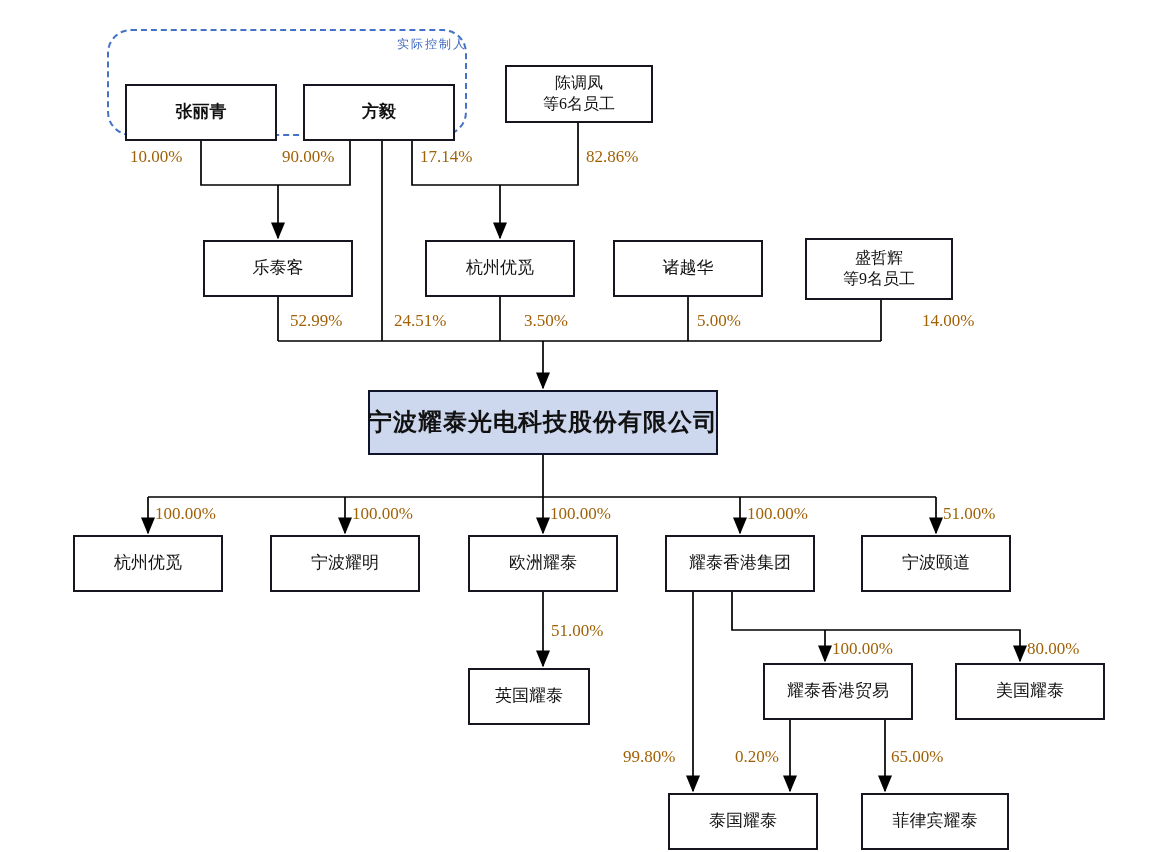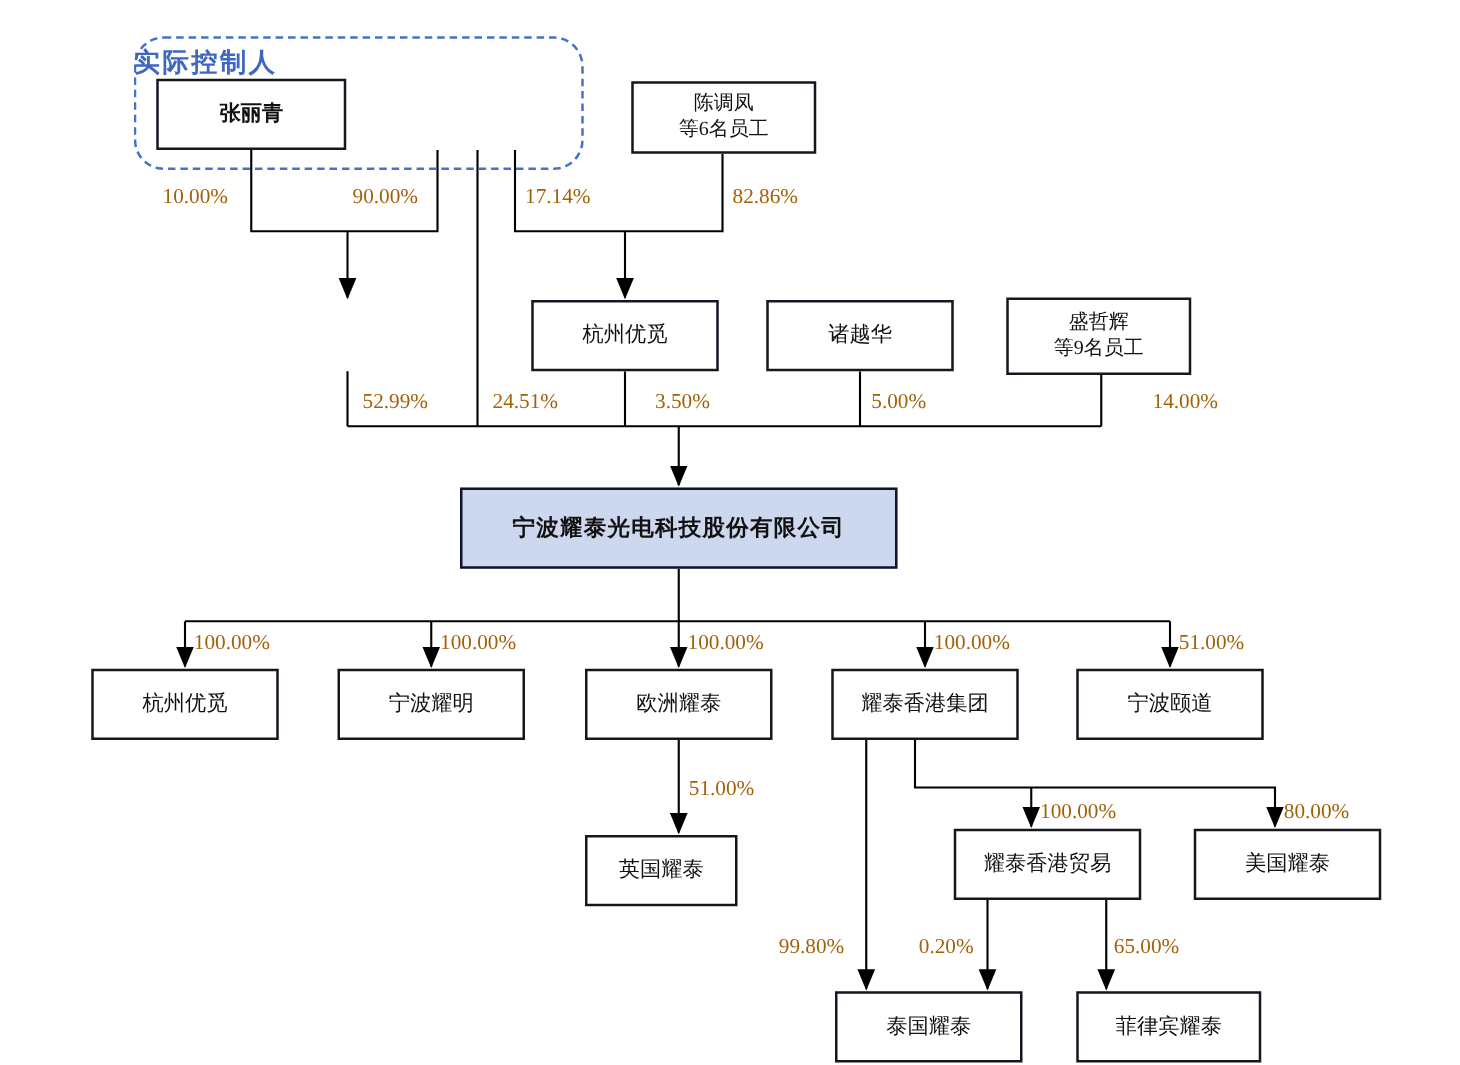--- a/index.html
+++ b/index.html
@@ -9,36 +9,36 @@
   }
   svg.lines{position:absolute;left:0;top:0;width:1168px;height:852px;}
   .edge{stroke:var(--line-color,#000);stroke-width:1.7;fill:none;}
   .ah{fill:var(--line-color,#000);stroke:none;}
   .node{
     position:absolute;box-sizing:border-box;background:#fff;
     border:2px solid #15161f;
     display:flex;align-items:center;justify-content:center;flex-direction:column;
     text-align:center;font-size:17px;line-height:1.3;white-space:nowrap;
   }
-  .node.bold{font-weight:bold;border-width:2.5px;}
+  .node.bold{font-weight:bold;border-width:2.5px;margin-top:21px;}
   .node.twoline{font-size:16px;}
   .node.company{
     background:var(--company-fill,#cdd8ee);
     border-width:2.5px;border-color:#10142b;
-    font-weight:bold;font-size:18px;letter-spacing:1px;text-align:center;
+    font-weight:bold;font-size:24px;letter-spacing:1px;text-align:center;
   }
   .pct{position:absolute;font-size:17px;white-space:nowrap;color:#a16207;}
   .group-frame{
     position:absolute;left:107px;top:29px;width:360px;height:107px;
     border:2.5px dashed var(--accent-blue,#4472c4);border-radius:24px;
     box-sizing:border-box;background:transparent;
   }
   .group-title{
-    position:absolute;left:107px;top:36px;width:360px;text-align:left;
-    font-weight:bold;font-size:21px;letter-spacing:2px;
+    position:absolute;left:107px;top:36px;width:360px;text-align:right;
+    font-weight:normal;font-size:12px;letter-spacing:2px;
     color:var(--controller-text,#3e68c0);
   }
 </style>
 </head>
 <body>
 
 <div class="canvas">
 
   <svg class="lines" viewBox="0 0 1168 852">
     <defs>
@@ -86,25 +86,31 @@
       <path class="edge" d="M885,720 V791" marker-end="url(#arr)"></path>
     </g>
   </svg>
 
   <div class="group-frame"></div>
   <div class="group-title">实际控制人</div>
 
   <div class="node bold" style="left:125px;top:63px;width:152px;height:57px">
     <span>张丽青</span>
   </div>
+  <div class="node bold" style="left:303px;top:63px;width:152px;height:57px">
+    <span>方毅</span>
+  </div>
   <div class="node twoline" style="left:505px;top:65px;width:148px;height:58px">
     <span>陈调凤</span>
     <span>等6名员工</span>
   </div>
 
+  <div class="node" style="left:203px;top:240px;width:150px;height:57px">
+    <span>乐泰客</span>
+  </div>
   <div class="node" style="left:425px;top:240px;width:150px;height:57px">
     <span>杭州优觅</span>
   </div>
   <div class="node" style="left:613px;top:240px;width:150px;height:57px">
     <span>诸越华</span>
   </div>
   <div class="node twoline" style="left:805px;top:238px;width:148px;height:62px">
     <span>盛哲辉</span>
     <span>等9名员工</span>
   </div>

